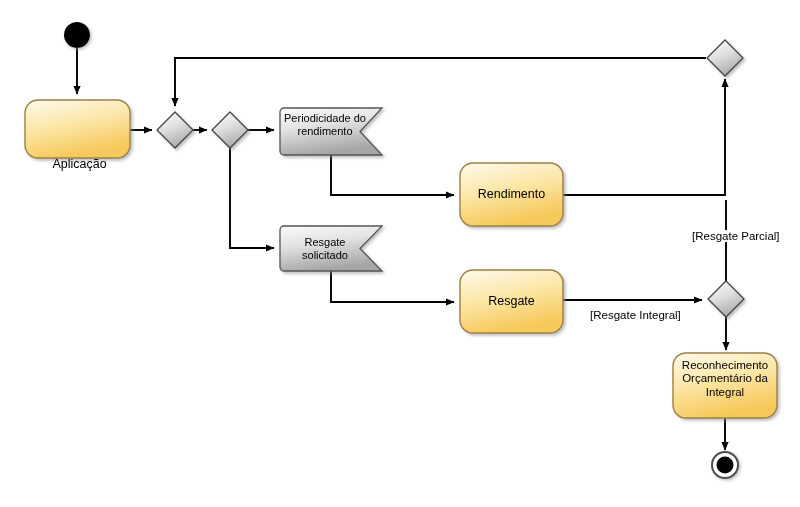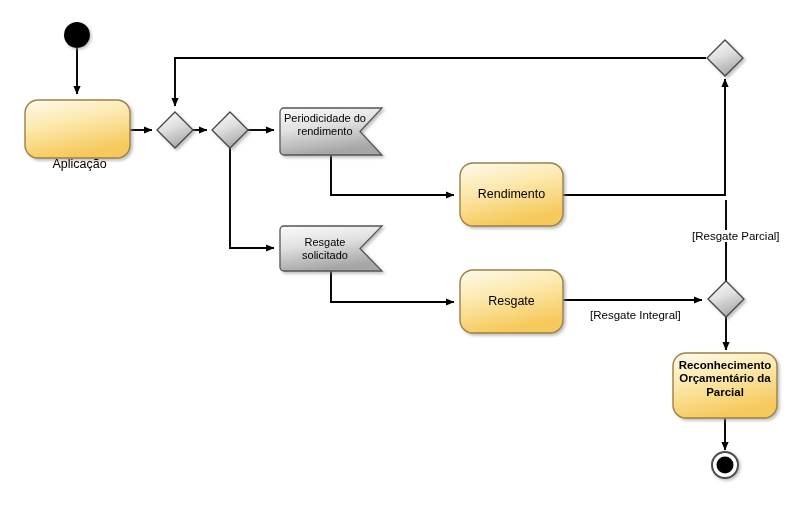--- a/index.html
+++ b/index.html
@@ -164,24 +164,24 @@
   </div>
 
   <div class="node-label act-label" style="left:460px; top:163px; width:103px; height:63px;">
     <span>Rendimento</span>
   </div>
 
   <div class="node-label act-label" style="left:460px; top:270px; width:103px; height:63px;">
     <span>Resgate</span>
   </div>
 
-  <div class="node-label sig-label" style="left:673px; top:353px; width:104px; height:52px; flex-direction:column; font-size:11.5px;font-weight:bold;">
+  <div class="node-label sig-label" style="left:673px; top:353px; width:104px; height:52px; flex-direction:column; font-size:11.5px;">
     <span>Reconhecimento</span>
     <span>Orçamentário da</span>
-    <span>Parcial</span>
+    <span>Integral</span>
   </div>
 
   <div class="guard-label" style="left:679px; top:230px;margin-left:12px;">
     <span>[Resgate Parcial]</span>
   </div>
 
   <div class="guard-label" style="left:589px; top:293px;margin-top:16px;">
     <span>[Resgate Integral]</span>
   </div>
 

